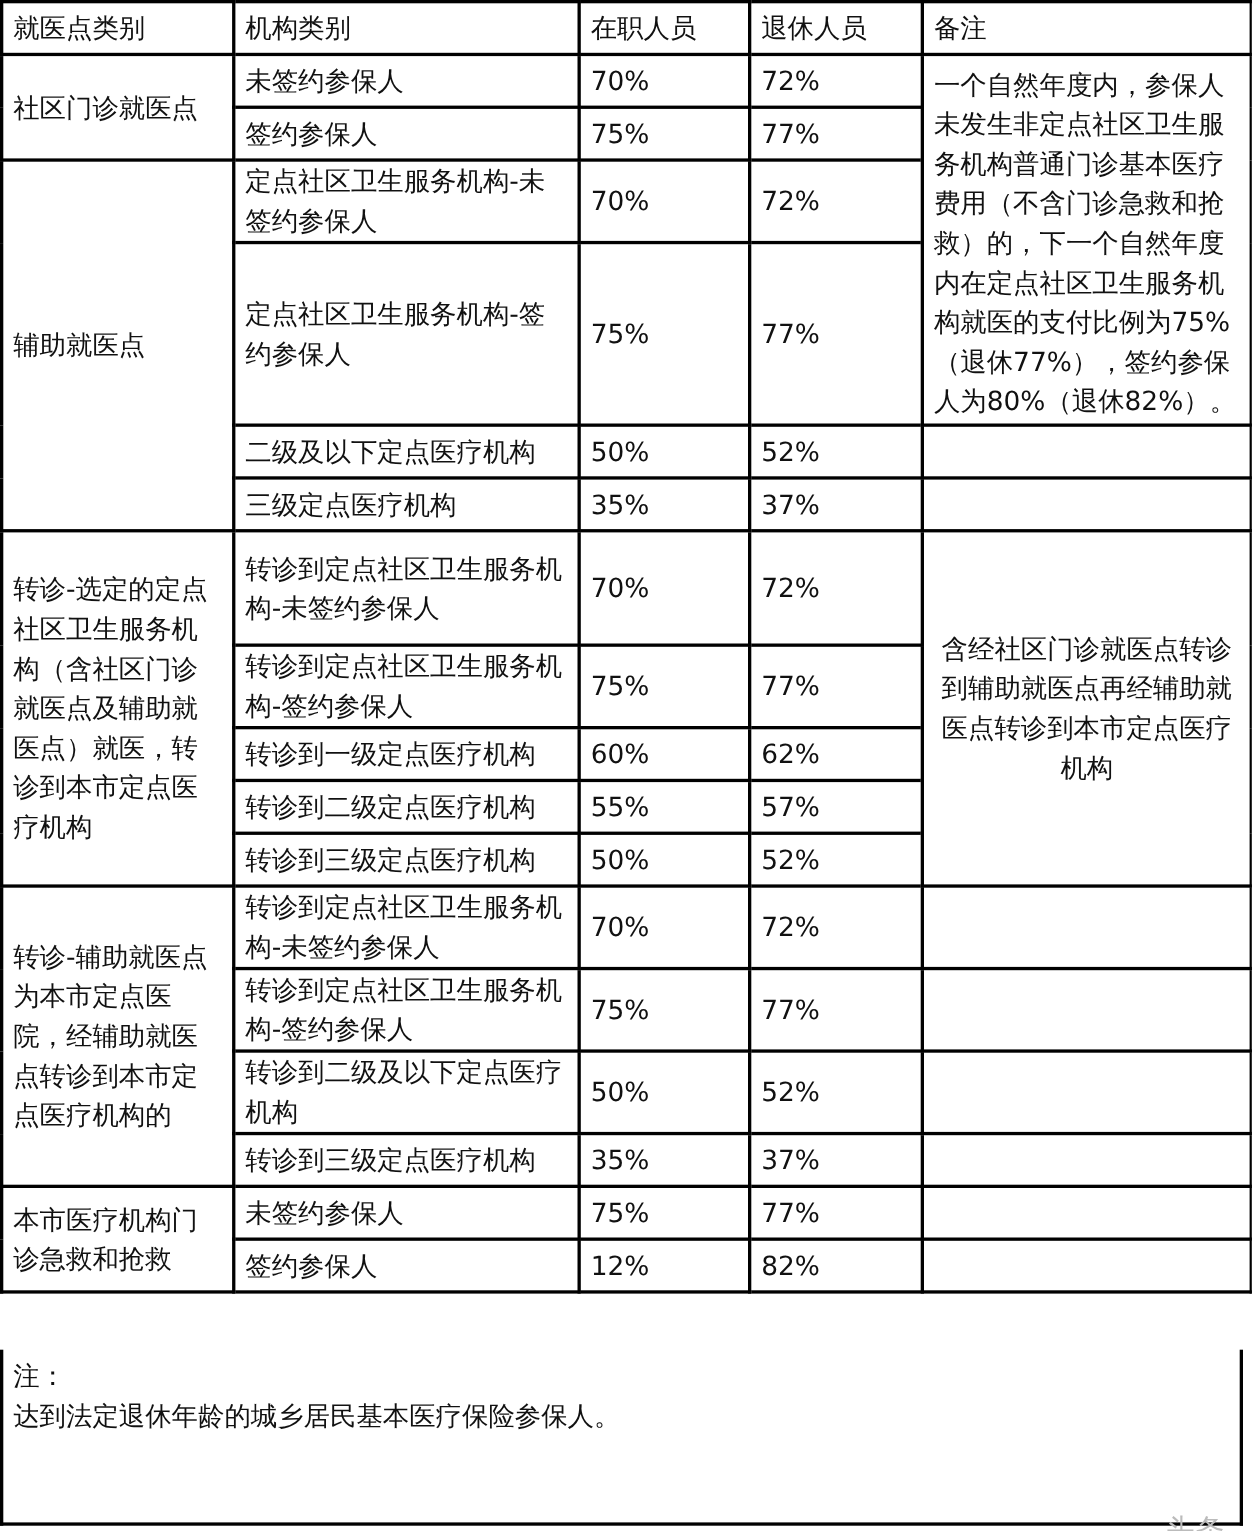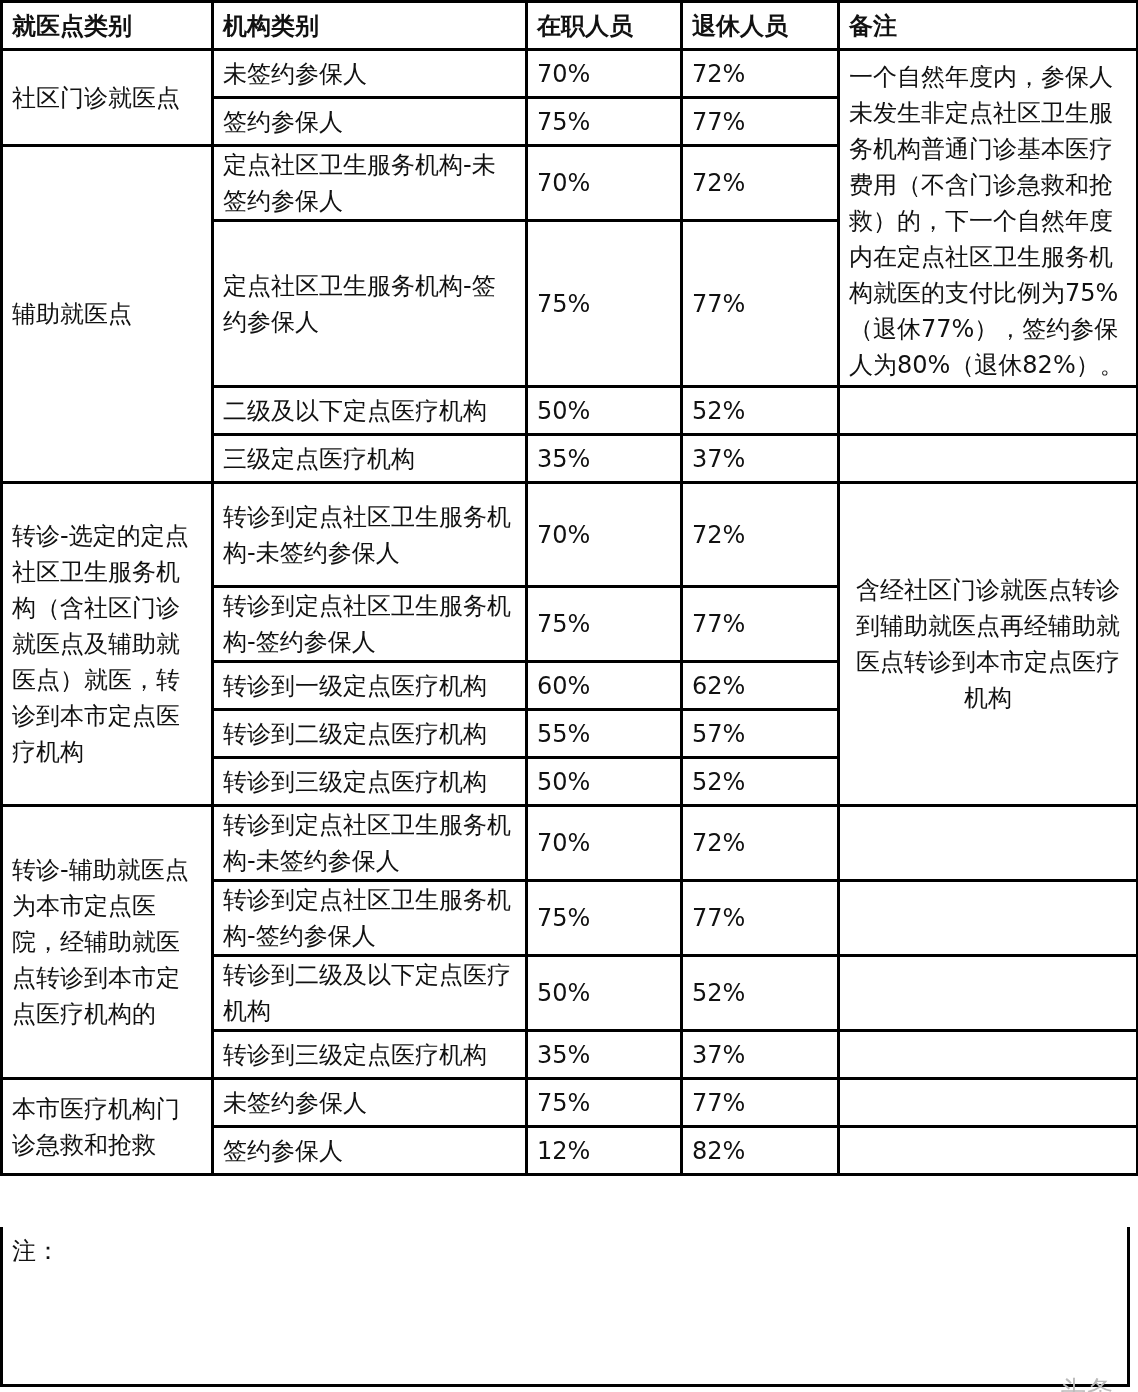--- a/index.html
+++ b/index.html
@@ -1,20 +1,20 @@
 <!DOCTYPE html>
 <html><head>
 <meta charset="utf-8">
 <style>
   html, body { margin:0; padding:0; background:#ffffff; }
   body { width:1138px; height:1392px; position:relative; overflow:hidden;
          font-family:"DejaVu Sans","Liberation Sans",sans-serif; color:#111; }
   table.rates { position:absolute; left:0; top:0; width:1136px; border-collapse:collapse; table-layout:fixed; }
   table.rates td, table.rates th { border:3px solid #000; padding:0 9px; font-size:24px; line-height:36px; vertical-align:middle; text-align:left; font-weight:normal; }
-  table.rates th { font-weight:bold; height:45px; }
+  table.rates th { font-weight:normal; height:45px; }
   table.rates td.num { text-align:left; }
   table.rates td.note { vertical-align:top; padding-top:8px; }
   table.rates td.note-mid { vertical-align:middle;text-align:center; }
   .footer { position:absolute; left:0; top:1227px; width:1130px; height:160px; border:3px solid #000; border-top:none; padding:6px 9px; box-sizing:border-box; font-size:24px; line-height:36px; }
   .footer div { white-space:nowrap; }
   .watermark { position:absolute; right:24px; top:1336px; font-size:26px; color:#bbb; letter-spacing:1px;margin-top:37px; }
 </style>
 </head>
 <body>
 
@@ -137,14 +137,15 @@
     <td>签约参保人</td>
     <td class="num">12%</td>
     <td class="num">82%</td>
     <td></td>
   </tr>
 </tbody>
   </table>
 
 <div class="footer">
   <div>注：</div>
+  <div>达到法定退休年龄的城乡居民基本医疗保险参保人。</div>
 </div>
 <div class="watermark">头条</div>
 
 </body></html>

